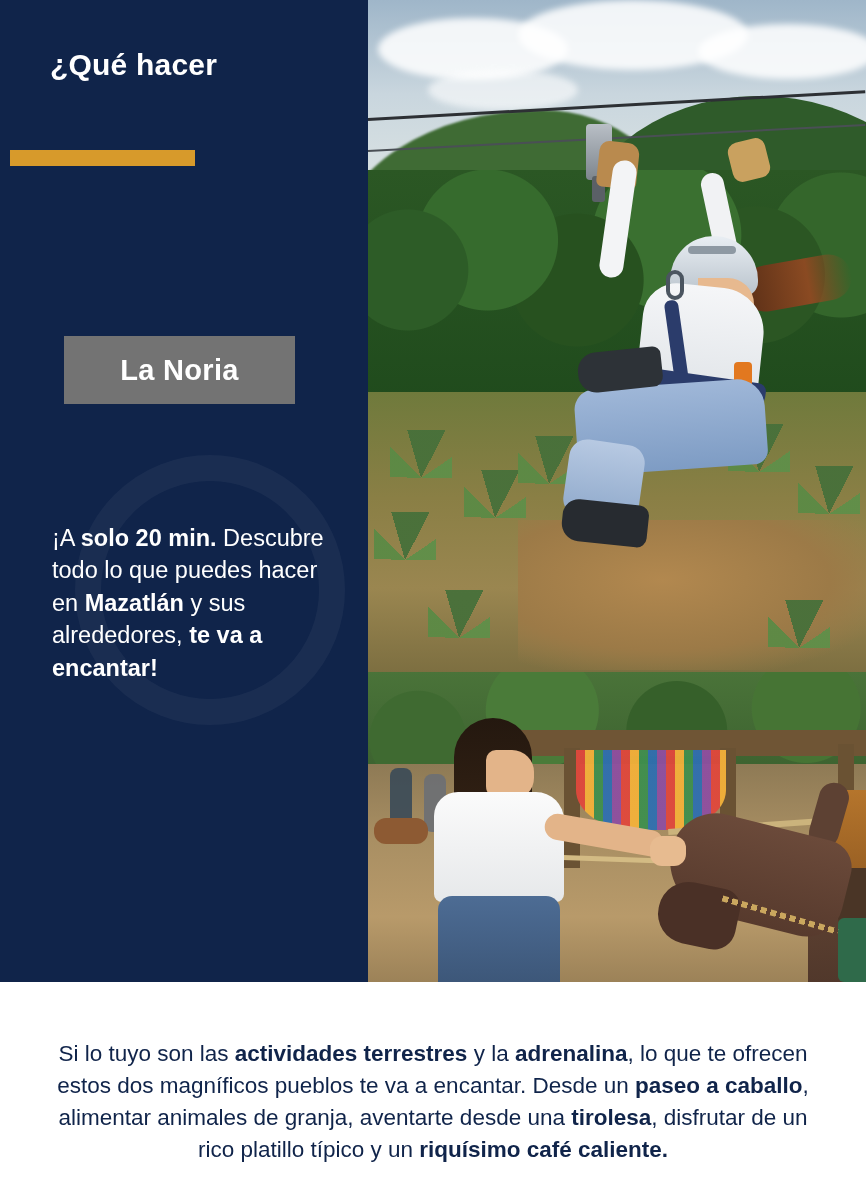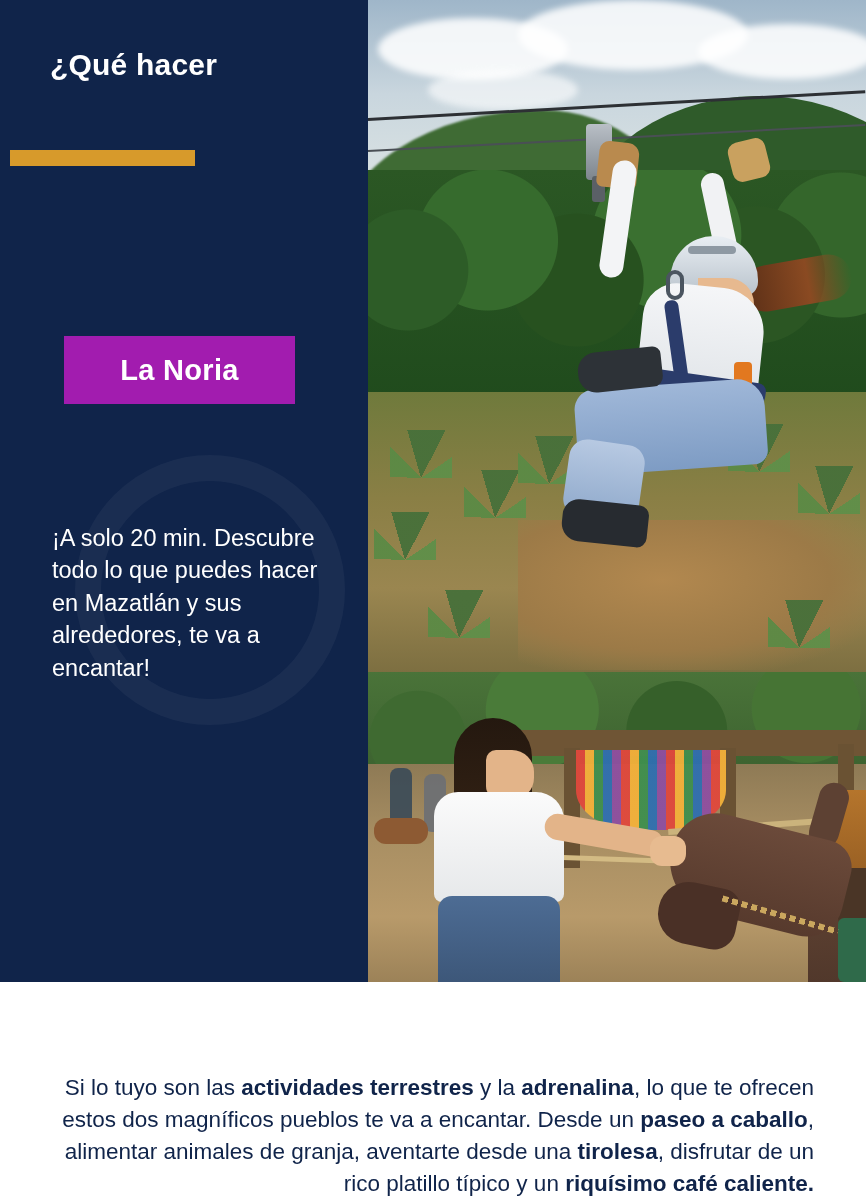--- a/index.html
+++ b/index.html
@@ -63,42 +63,42 @@
     height: 16px;
     background: #d79a2b;
   }
 
   .badge {
     position: absolute;
     left: 64px;
     top: 336px;
     width: 231px;
     height: 68px;
-    background: #a21caf;
+    background: #737373;
     display: flex;
     align-items: center;
     justify-content: center;
   }
   .badge-label {
     color: #ffffff;
     font-size: 29px;
     font-weight: bold;
     letter-spacing: 0.3px;
   }
 
   .blurb {
     position: absolute;
     left: 52px;
     top: 522px;
     width: 292px;
     color: #ffffff;
     font-size: 23.5px;
     line-height: 1.38;
   }
-  .blurb b { font-weight: normal; }
+  .blurb b { font-weight: bold; }
 
   
   .photo-col {
     position: absolute;
     left: 368px;
     top: 0;
     width: 498px;
     height: 982px;
   }
 
@@ -392,25 +392,24 @@
     width: 866px;
     height: 218px;
     background: #ffffff;
     display: flex;
     align-items: flex-start;
     justify-content: center;
     padding: 56px 52px 0 52px;
   }
   .caption-text {
     width: 100%;
-    text-align: right;
+    text-align: center;
     color: #10244a;
     font-size: 22.5px;
     line-height: 1.42;
-    margin-top: 34px;
   }
   .caption-text b { font-weight: bold; }
 </style>
 </head>
 <body>
 
 <div class="poster">
 
   <div class="left-panel">
 

